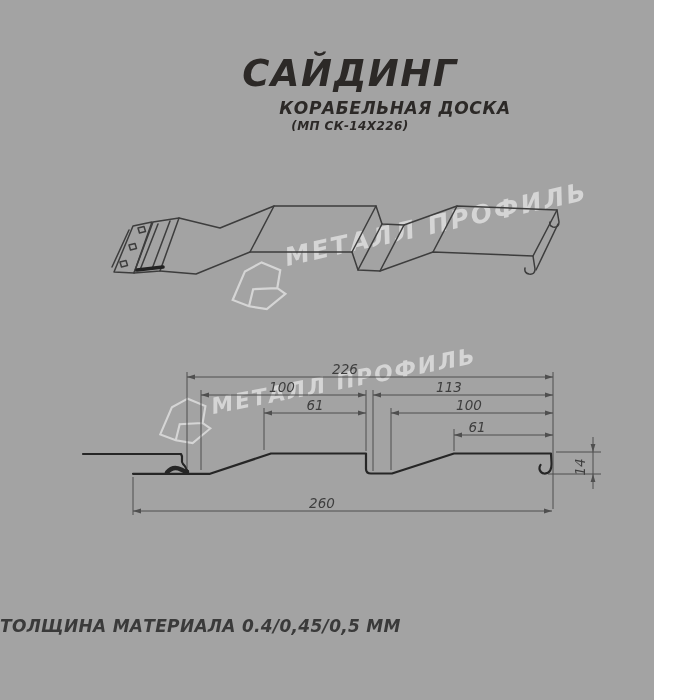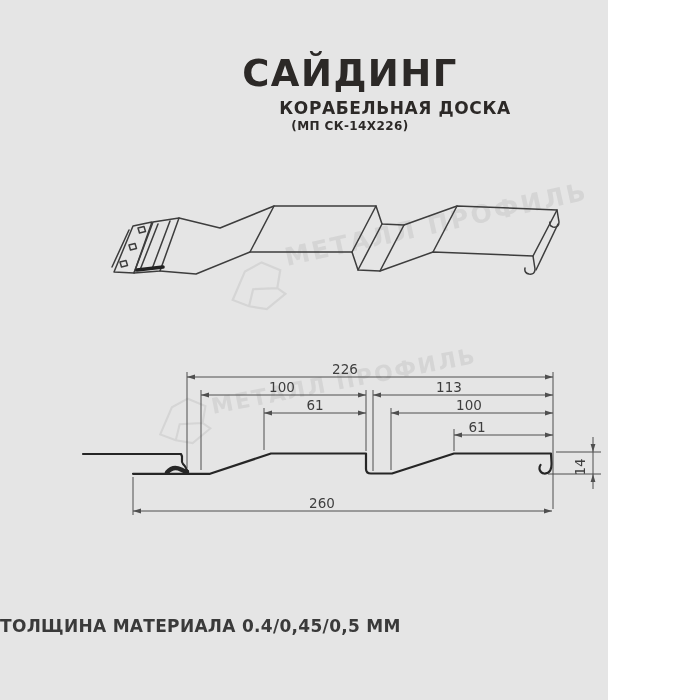--- a/index.html
+++ b/index.html
@@ -1,17 +1,17 @@
 <!DOCTYPE html>
 <html><head>
 <meta charset="utf-8">
 <style>
   html,body{margin:0;padding:0;background:#ffffff;}
-  #page{position:relative;width:608px;height:700px;background:#e5e5e5;overflow:hidden;
-        font-family:"DejaVu Sans","Liberation Sans",sans-serif;}
+  #page{position:relative;width:654px;height:700px;background:#a3a3a3;overflow:hidden;
+        font-family:"DejaVu Sans","Liberation Sans",sans-serif;font-style:italic;}
   .hdr{position:absolute;left:0;width:700px;text-align:center;color:#2c2927;}
   #title{top:52px;font-size:37px;font-weight:900;letter-spacing:1.5px;}
   #subtitle{top:98px;font-size:17px;font-weight:700;letter-spacing:0.6px;padding-left:45px;}
   #model{top:119px;font-size:12px;font-weight:600;letter-spacing:0.4px;}
   #footer{position:absolute;top:616px;left:0;width:700px;text-align:left;
           font-size:17px;font-weight:600;letter-spacing:0.3px;color:#3a3a3a;}
   #drawing-svg{position:absolute;top:150px;left:0;}
   .dimtxt{font-size:13.5px;fill:#3e3e3e;font-weight:400;}
   .wmtxt{font-size:25px;font-weight:700;letter-spacing:2.5px;fill:#d5d5d5;}
   .wmtxt2{font-size:22px;font-weight:700;letter-spacing:2px;fill:#d5d5d5;}

